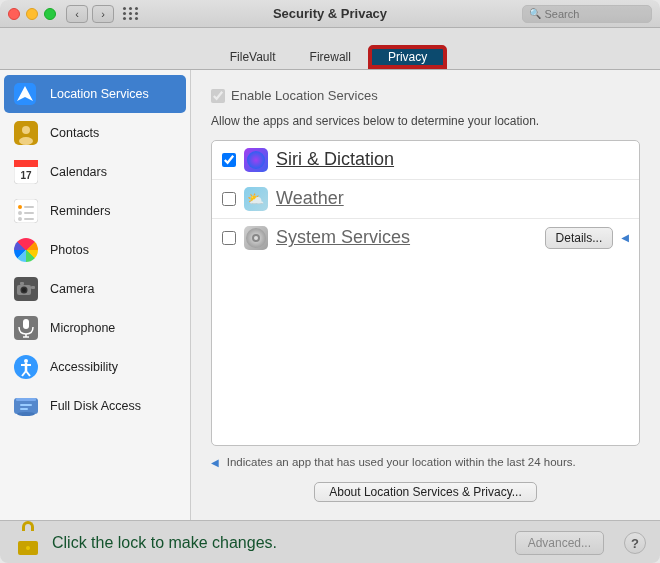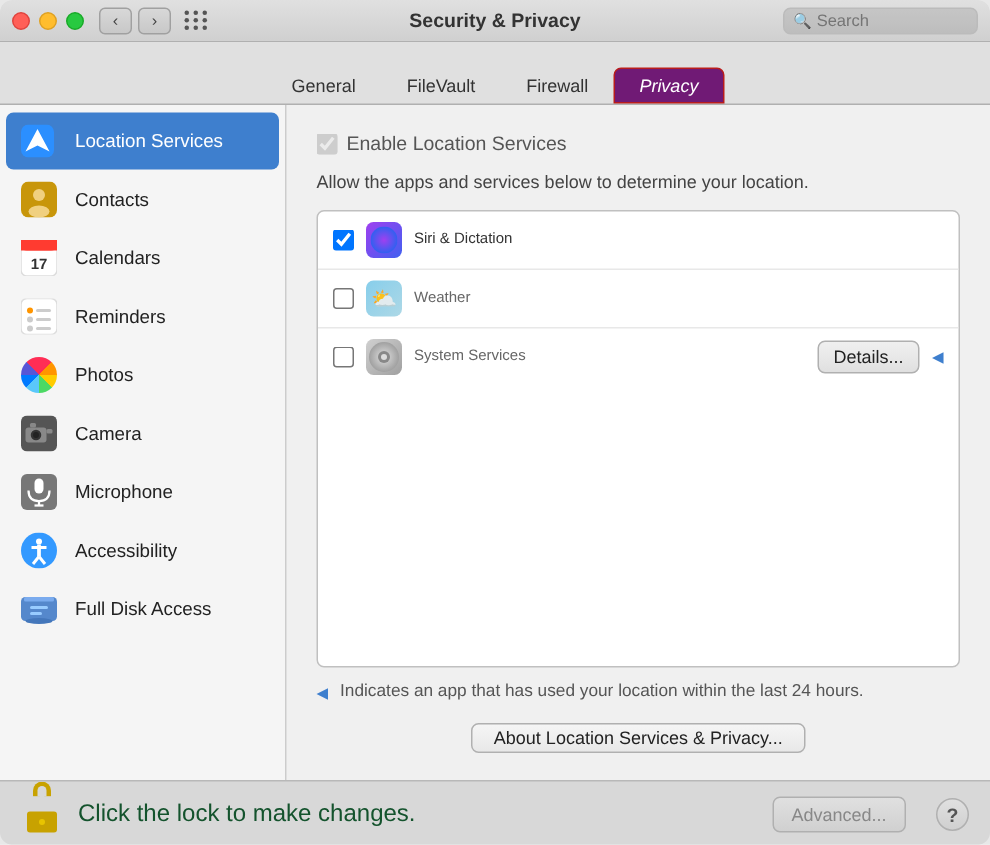--- a/index.html
+++ b/index.html
@@ -120,24 +120,23 @@
       color: #333;
       background: transparent;
       border: 1px solid transparent;
       border-radius: 5px 5px 0 0;
       cursor: pointer;
       height: 24px;
       display: flex;
       align-items: center;
     }
     .tab.active {
-      background: #701a75;
+      background: #0c4a6e;
       color: white;
-      border: 1px solid #b91c1c;
-      font-style: italic;
+      border: 4px solid #b91c1c;
     }
 
     
     .main-content {
       display: flex;
       height: 450px;
       background: #f0f0f0;
     }
 
     
@@ -225,22 +224,23 @@
       width: 24px;
       height: 24px;
       border-radius: 5px;
       flex-shrink: 0;
       display: flex;
       align-items: center;
       justify-content: center;
     }
     .app-row .app-name {
       flex: 1;
-      font-size: 10px;
+      font-size: 18px;
       color: #666;
+      text-decoration: underline;
     }
     .details-btn {
       background: linear-gradient(to bottom, #f0f0f0, #e0e0e0);
       border: 1px solid #b0b0b0;
       border-radius: 5px;
       padding: 3px 10px;
       font-size: 12px;
       cursor: pointer;
       color: #222;
     }
@@ -399,21 +399,20 @@
     </div>
   </div>
   <div class="titlebar-title">Security &amp; Privacy</div>
   <div class="search-box" style="margin-left:auto;">
     <span class="search-icon-char">🔍</span>
     <input type="text" placeholder="Search" style="">
   </div>
 </div>
 
 <div class="tabs-bar">
-  <div class="tab">General</div>
   <div class="tab">FileVault</div>
   <div class="tab">Firewall</div>
   <div class="tab active">Privacy</div>
 </div>
 
 <div class="main-content">
 
   <div class="sidebar">
 
     <div class="sidebar-item active">

